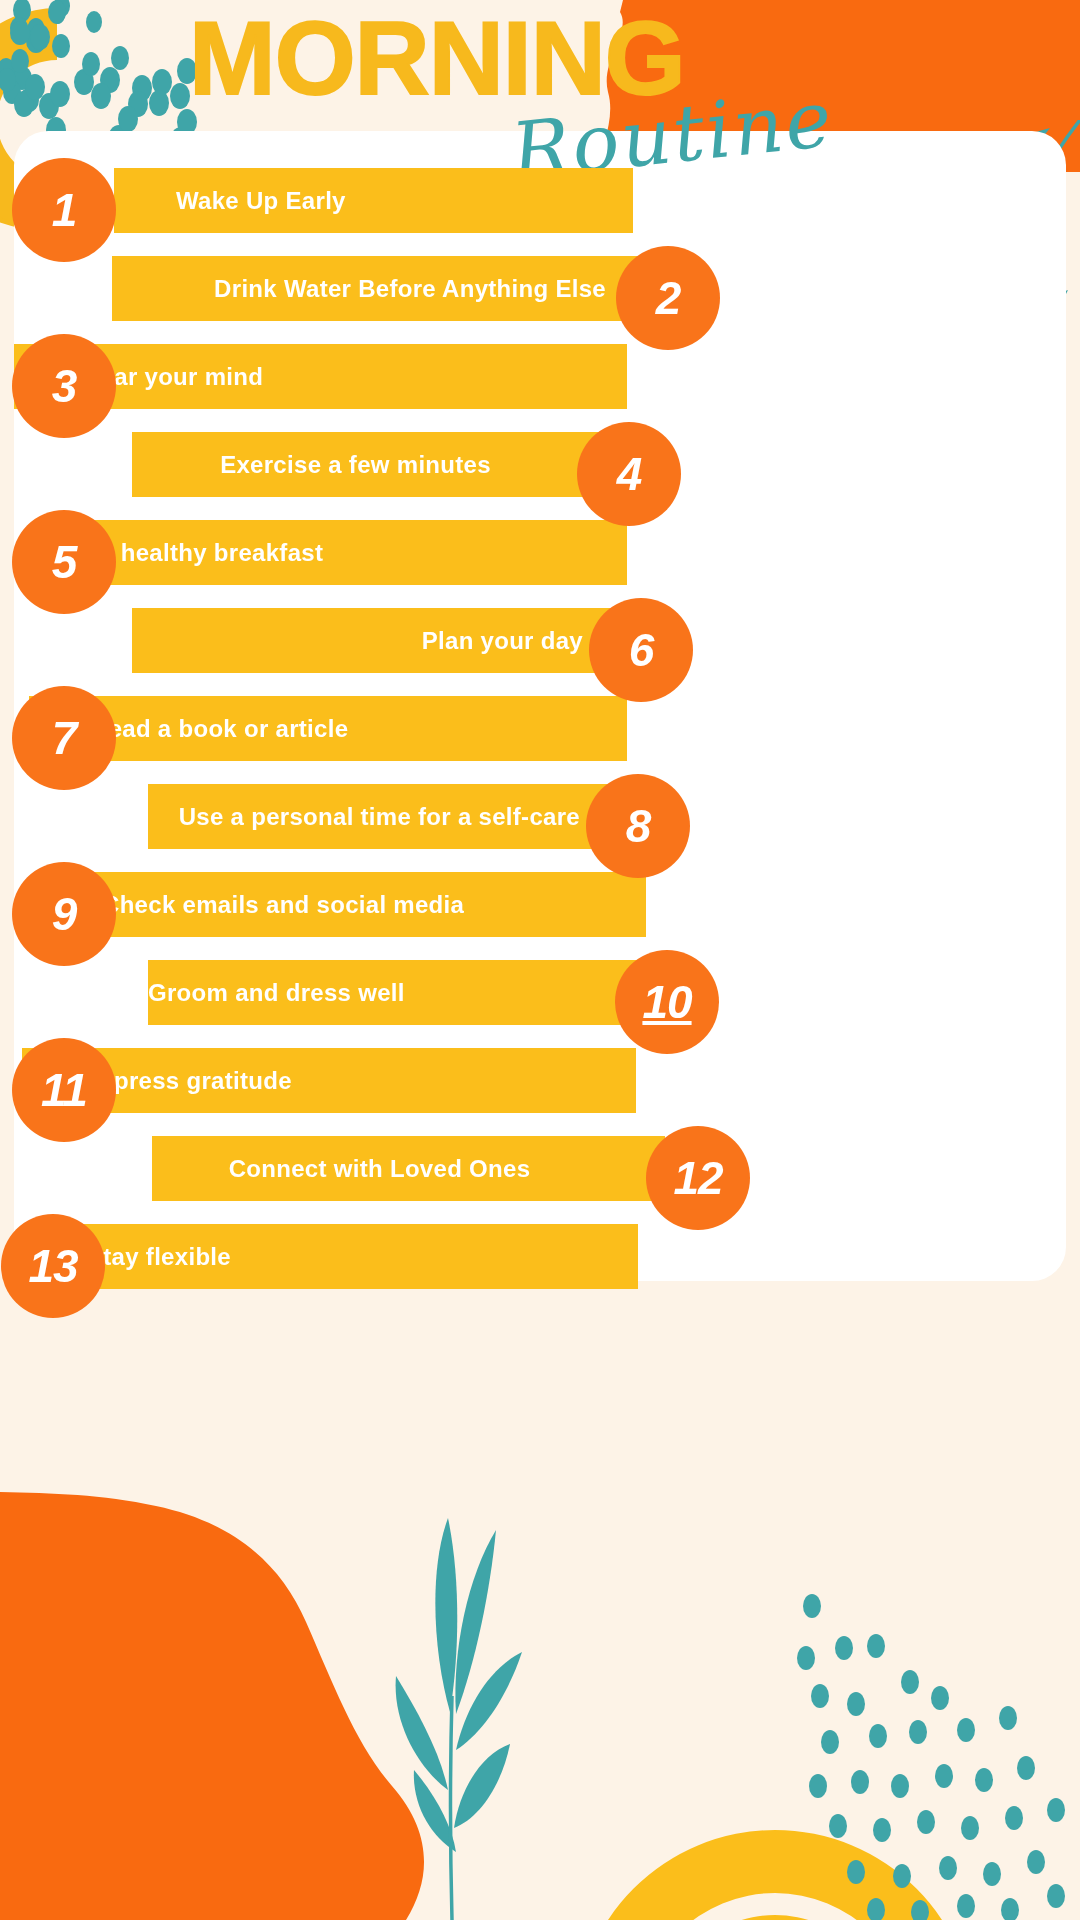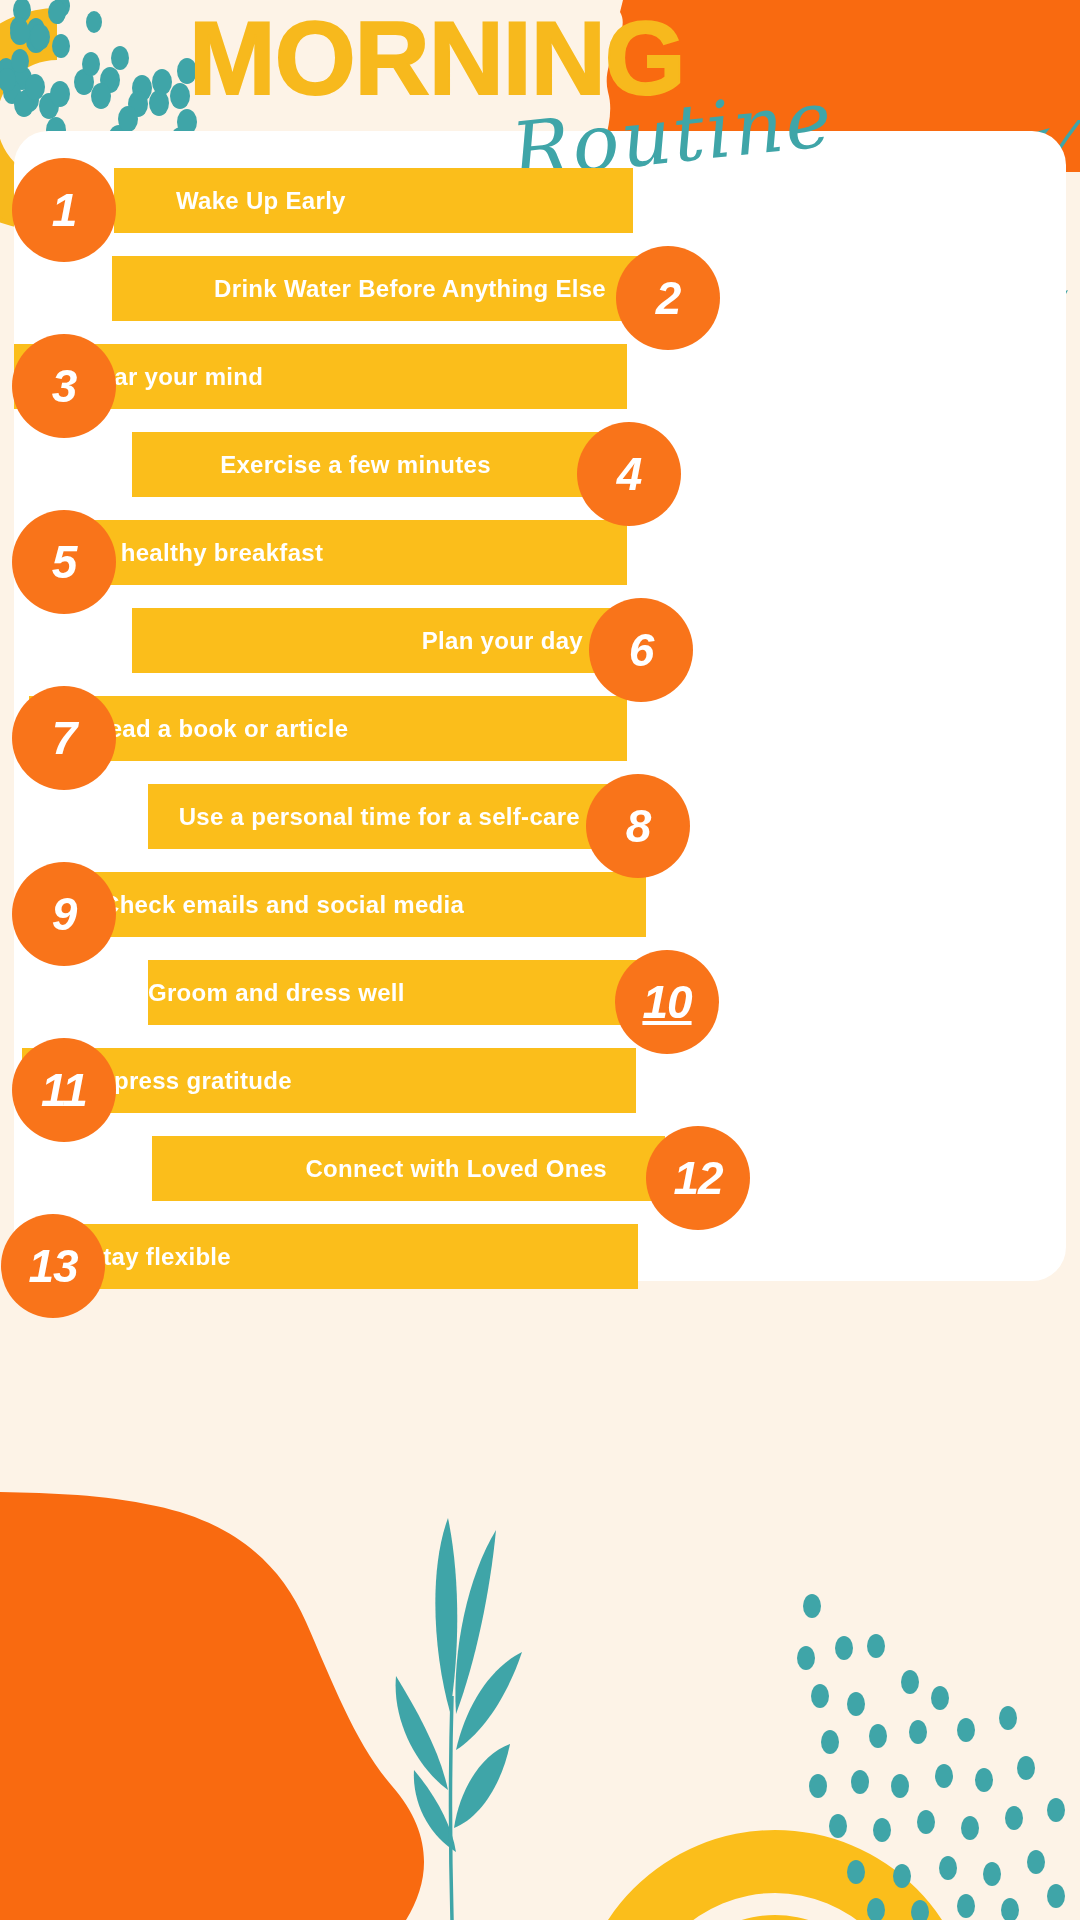--- a/index.html
+++ b/index.html
@@ -335,21 +335,21 @@
     </div>
     <div class="row left">
       <div class="bar" style="left: 22px; width: 614px; justify-content: flex-start; padding-left: 62px; padding-right: 0px;">
         <span class="bar-text">Express gratitude</span>
       </div>
       <div class="num" style="left: 12px;">
         <span>11</span>
       </div>
     </div>
     <div class="row right">
-      <div class="bar" style="left: 152px; width: 513px; justify-content: flex-end; padding-left: 0px; padding-right: 58px;">
+      <div class="bar" style="left: 152px; width: 513px; justify-content: center; padding-left: 0px; padding-right: 58px;">
         <span class="bar-text">Connect with Loved Ones</span>
       </div>
       <div class="num" style="left: 646px;">
         <span>12</span>
       </div>
     </div>
     <div class="row left">
       <div class="bar" style="left: 25px; width: 613px; justify-content: flex-start; padding-left: 62px; padding-right: 0px;">
         <span class="bar-text">Stay flexible</span>
       </div>

